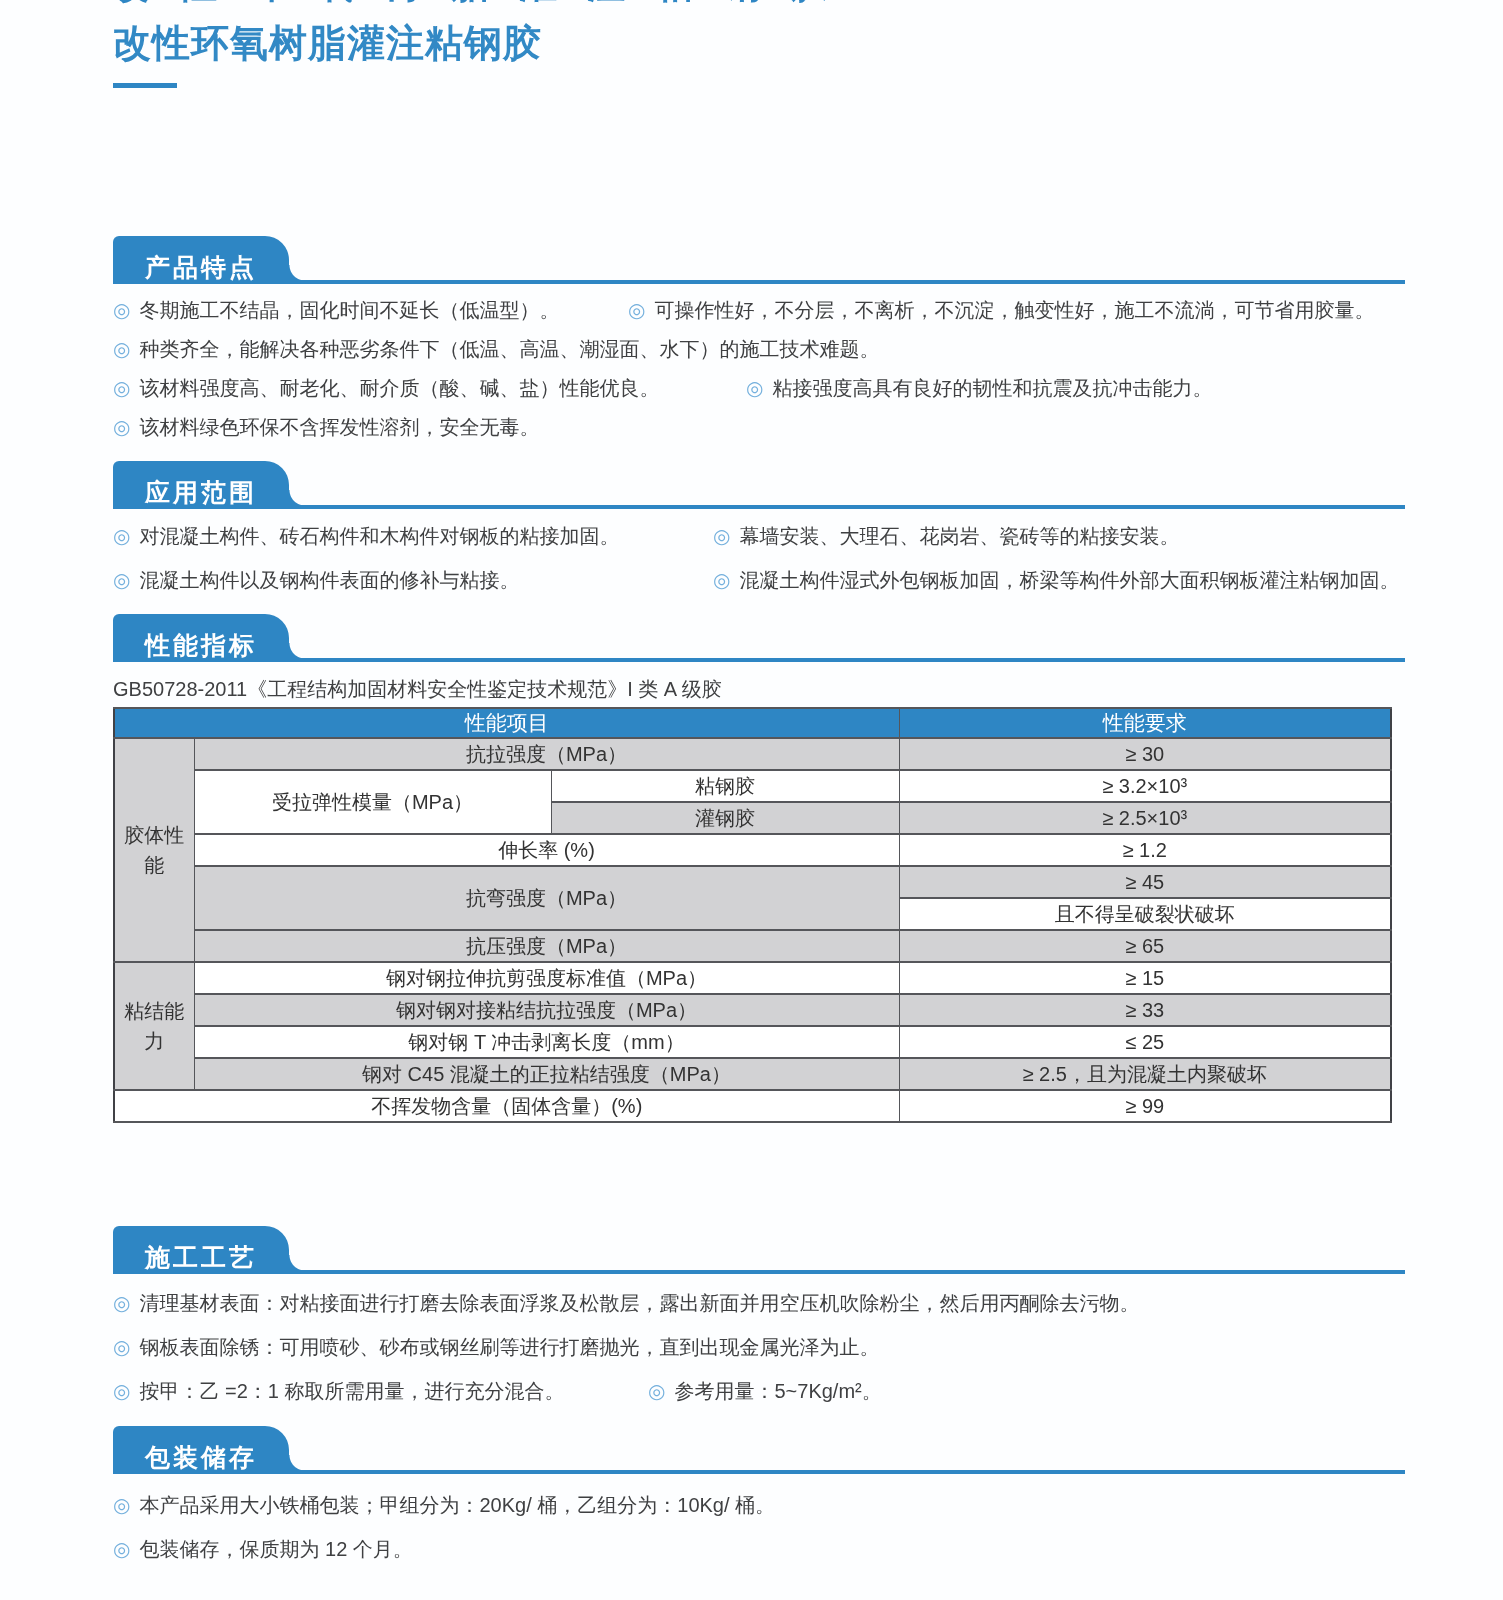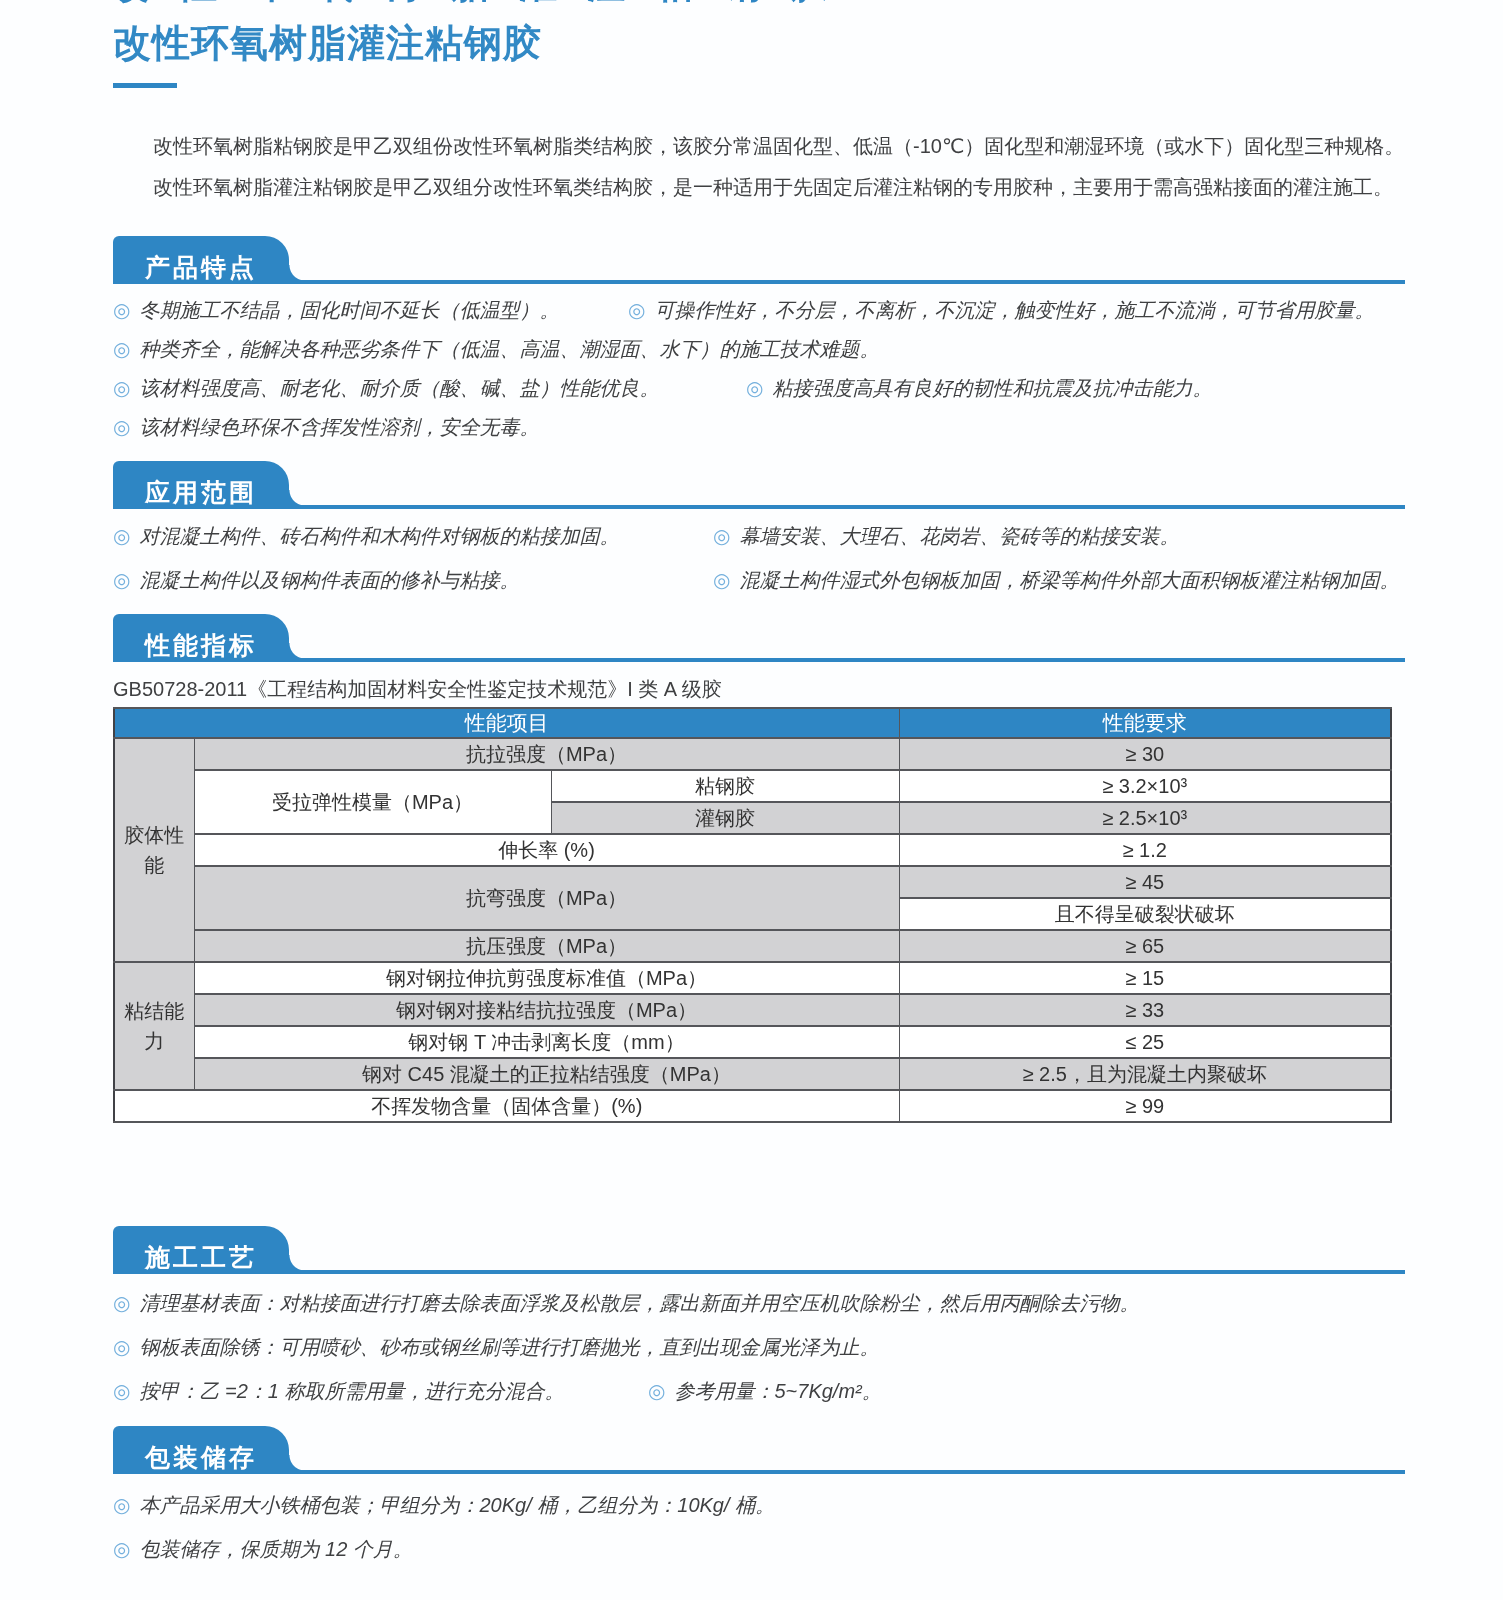--- a/index.html
+++ b/index.html
@@ -37,21 +37,21 @@
     position:absolute;left:0;bottom:3px;height:45px;line-height:45px;
     padding:9px 32px;background:var(--blue);color:#fff;
     font-size:25px;font-weight:bold;letter-spacing:3px;
     border-radius:6px 24px 0 0;
   }
   .sec-header .tab-curve{
     position:absolute;left:100%;bottom:0;width:16px;height:16px;
     background:radial-gradient(circle at 100% 0%, rgba(0,0,0,0) 15px, var(--blue) 16px);
   }
 
-  .bullets{position:absolute;left:113px;width:1300px;font-size:20px;font-style:italic;}
+  .bullets{position:absolute;left:113px;width:1300px;font-size:20px;}
   .b-row{position:relative;line-height:30px;margin-bottom:9px;white-space:nowrap;}
   .bullets.wide .b-row{margin-bottom:14px;}
   .bullet{color:#74b0dd;margin-right:9px;font-size:20px;}
   .b-right{position:absolute;top:0;white-space:nowrap;}
 
   .tbl-caption{position:absolute;top:676px;left:113px;width:1277px;text-align:left;font-size:20px;color:var(--text);}
 
   table.perf{
     position:absolute;top:707px;left:113px;width:1277px;
     border-collapse:collapse;table-layout:fixed;
@@ -72,24 +72,20 @@
 
 <div class="page">
 
   <div class="top-clip">
     <div class="inner">改性环氧树脂灌注粘钢胶</div>
   </div>
 
   <div class="page-title">改性环氧树脂灌注粘钢胶</div>
   <div class="title-dash"></div>
 
-  <div class="intro">
-    <p>改性环氧树脂粘钢胶是甲乙双组份改性环氧树脂类结构胶，该胶分常温固化型、低温（-10℃）固化型和潮湿环境（或水下）固化型三种规格。</p>
-    <p>改性环氧树脂灌注粘钢胶是甲乙双组分改性环氧类结构胶，是一种适用于先固定后灌注粘钢的专用胶种，主要用于需高强粘接面的灌注施工。</p>
-  </div>
 
   <div class="sec-header" style="top:236px;">
     <div class="rule"></div>
     <div class="tab"><span>产品特点</span><span class="tab-curve"></span></div>
   </div>
   <div class="bullets" style="top:295px;">
     <div class="b-row">
       <span class="bullet">◎</span><span>冬期施工不结晶，固化时间不延长（低温型）。</span>
       <span class="b-right" style="left:515px;"><span class="bullet">◎</span><span>可操作性好，不分层，不离析，不沉淀，触变性好，施工不流淌，可节省用胶量。</span></span>
     </div>

